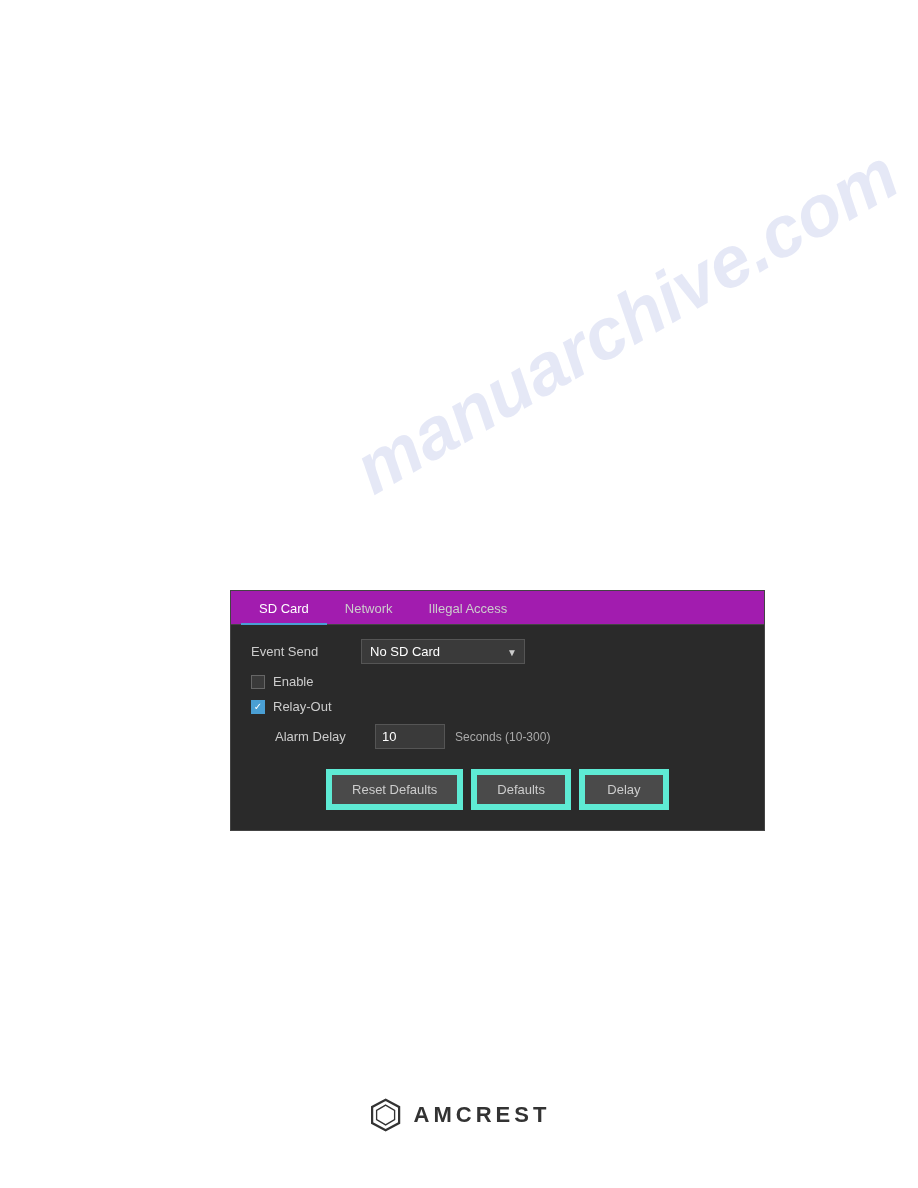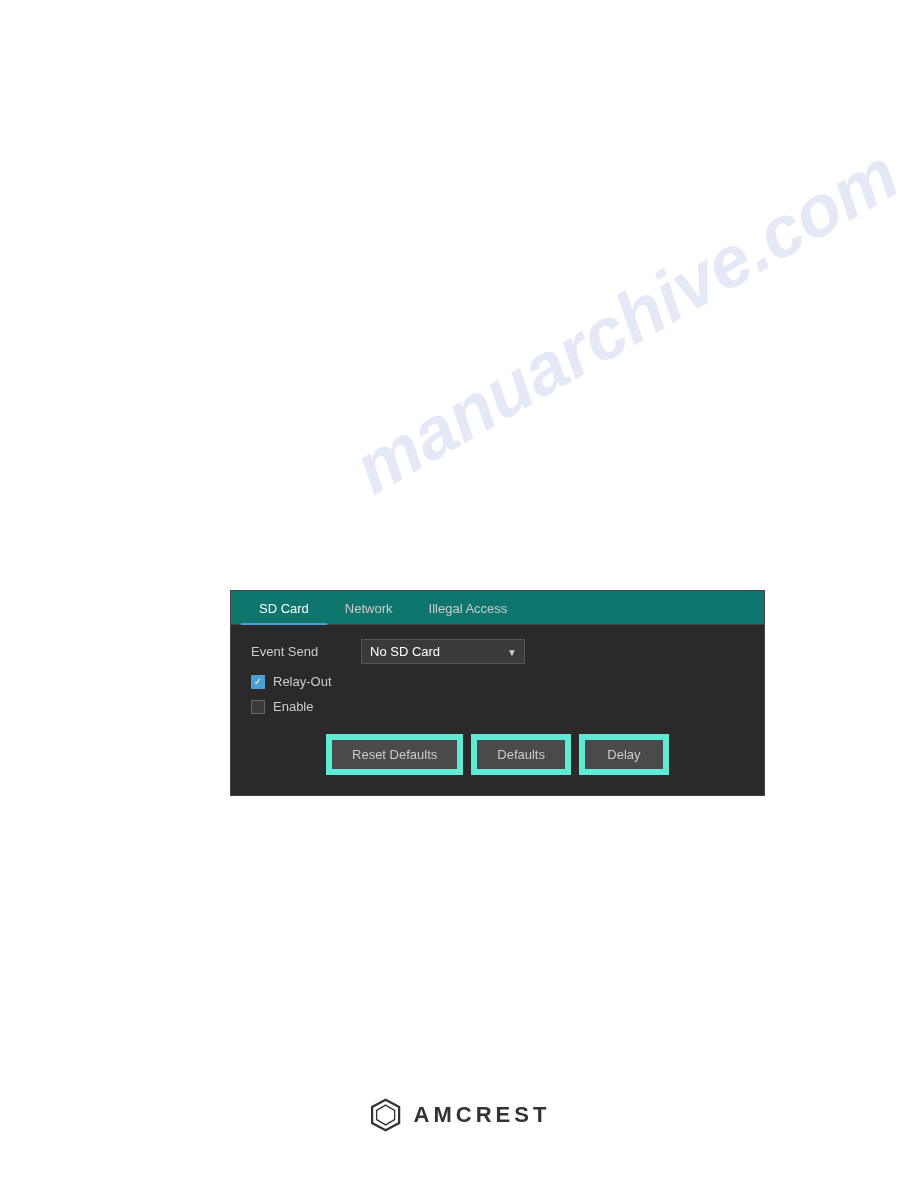--- a/index.html
+++ b/index.html
@@ -39,21 +39,21 @@
       left: 230px;
       width: 535px;
       background: #2a2a2a;
       border: 1px solid #444;
     }
 
     
     .tabs-row {
       display: flex;
       align-items: flex-end;
-      background: #0f766e;
+      background: #a21caf;
       padding: 0 10px;
       border-bottom: 1px solid #444;
     }
 
     .tab {
       padding: 10px 18px 8px;
       color: #ccc;
       cursor: pointer;
       font-size: 13px;
       position: relative;
@@ -255,32 +255,37 @@
         <select class="event-type-select">
           <option>No SD Card</option>
           <option>SD Card Error</option>
           <option>Capacity Warning</option>
         </select>
       </div>
     </div>
 
     <div class="checkbox-row">
       <label class="checkbox-label">
+        <div class="custom-checkbox"></div>
+        <span>Enable</span>
+      </label>
+    </div>
+
+    <div class="checkbox-row">
+      <label class="checkbox-label">
         <div class="custom-checkbox checked"></div>
         <span>Relay-Out</span>
       </label>
     </div>
 
-    <div class="checkbox-row">
-      <label class="checkbox-label">
-        <div class="custom-checkbox"></div>
-        <span>Enable</span>
-      </label>
-    </div>
-
+    <div class="alarm-row">
+      <span class="alarm-label">Alarm Delay</span>
+      <input class="alarm-input" type="text" value="10" style="">
+      <span class="alarm-hint">Seconds (10-300)</span>
+    </div>
 
 
     <div class="buttons-row">
       <button class="btn">Reset Defaults</button>
       <button class="btn">Defaults</button>
       <button class="btn">Delay</button>
     </div>
 
   </div>
 </div>

